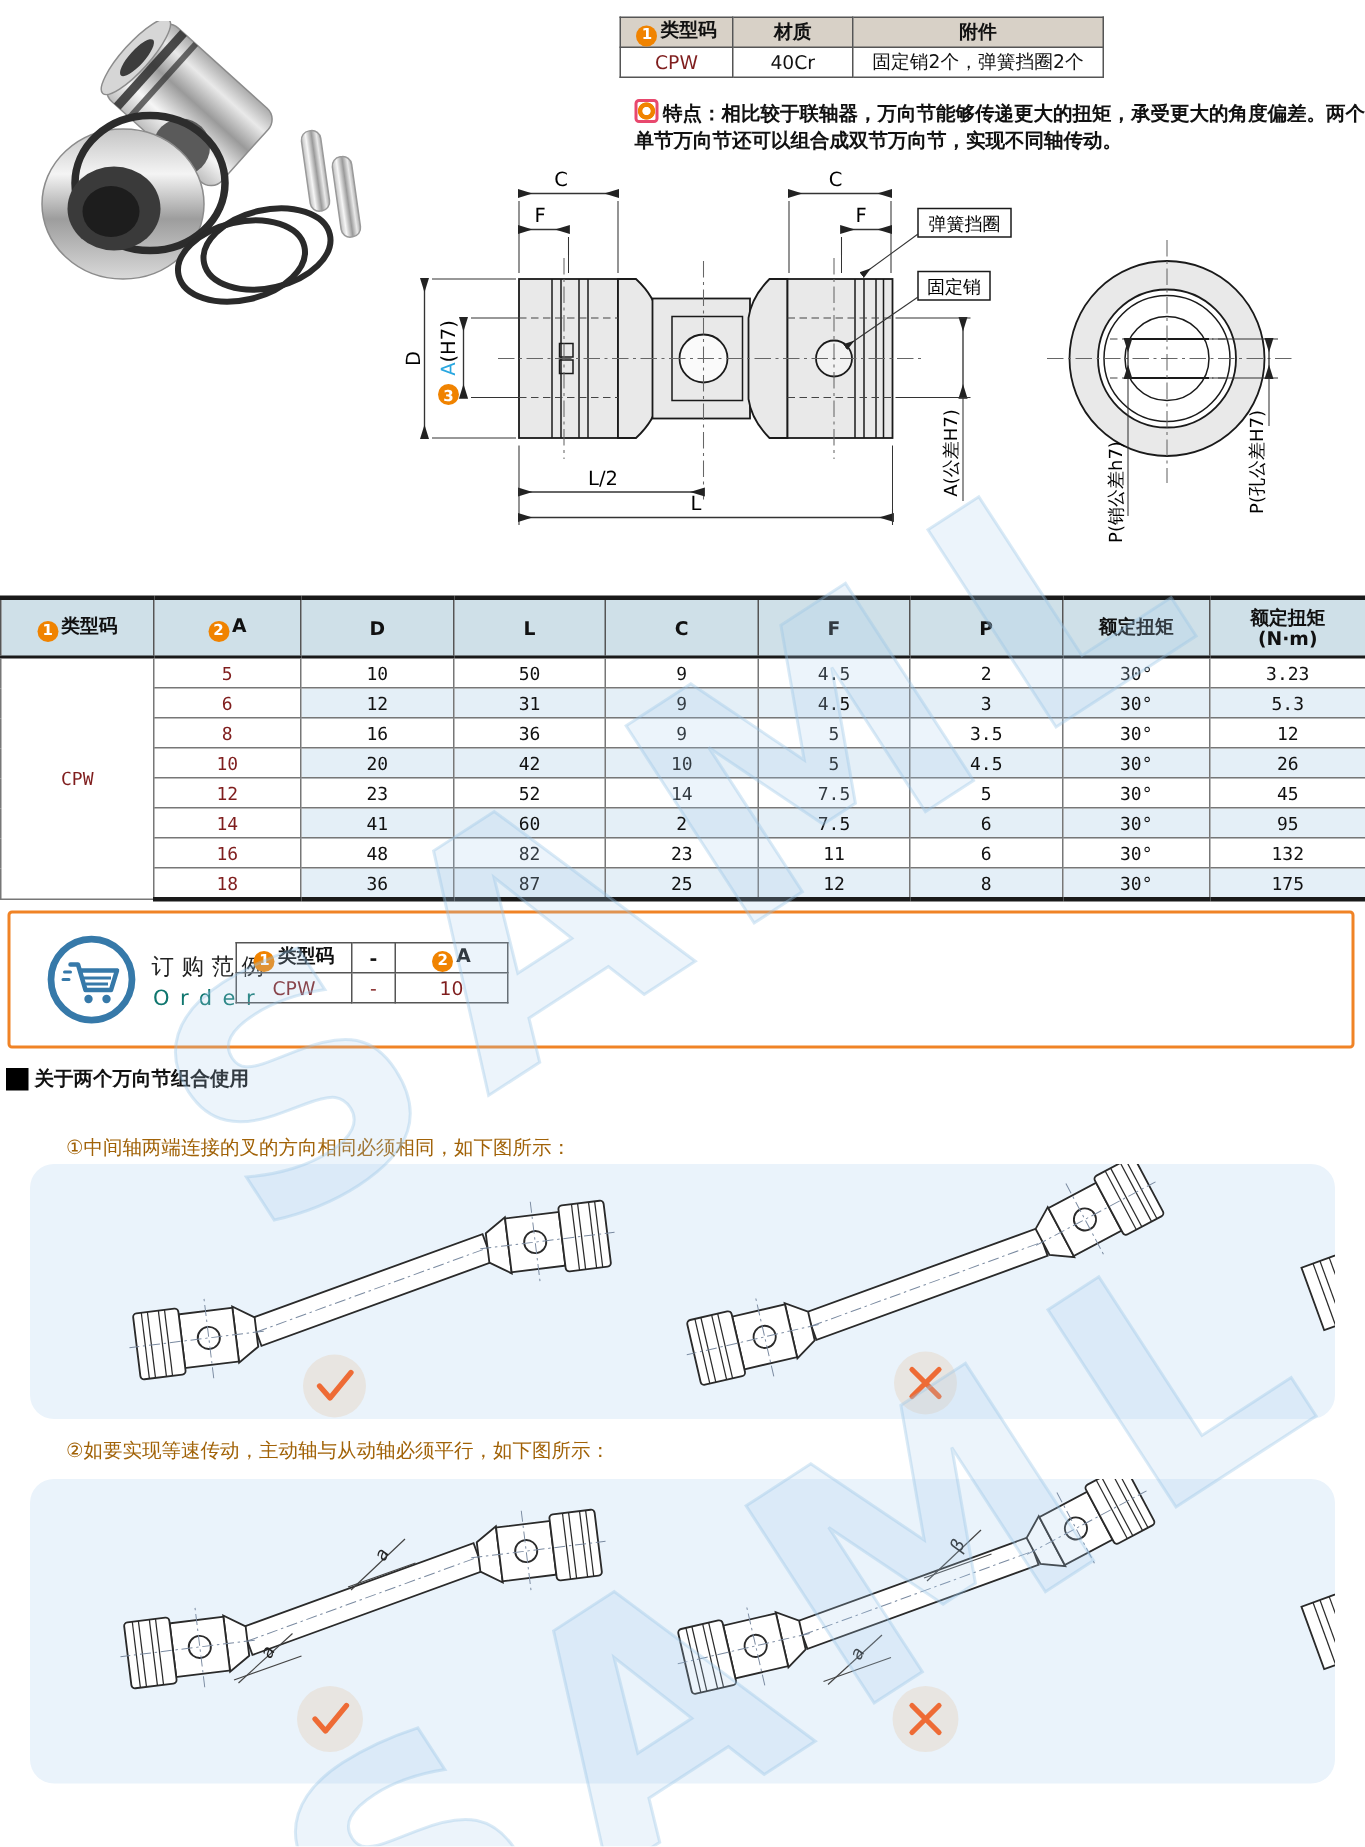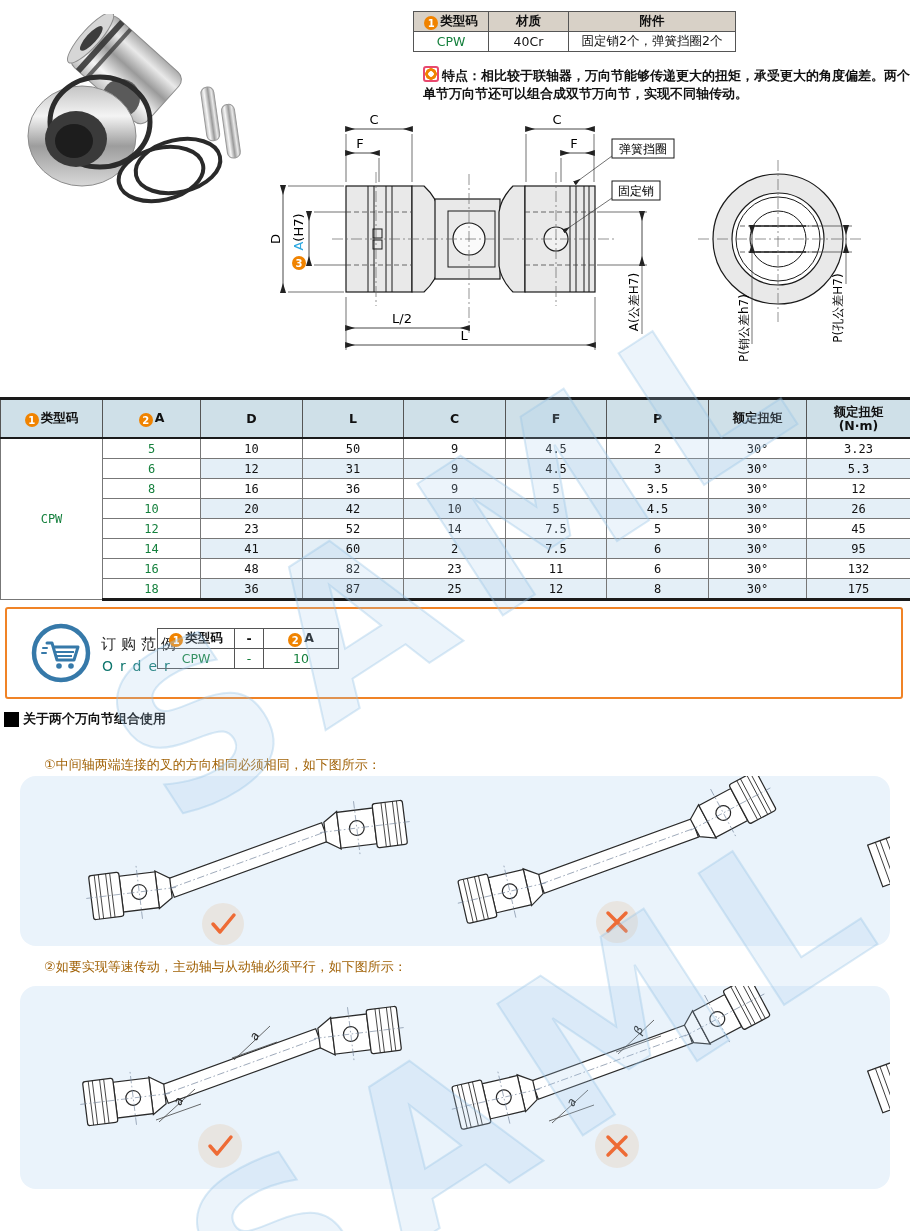--- a/index.html
+++ b/index.html
@@ -6,21 +6,21 @@
   .page{position:relative;width:910px;height:1231px;background:#fff;overflow:hidden;
         font-family:"DejaVu Sans","Liberation Sans",sans-serif;color:#111;}
   
   .marker{display:inline-flex;align-items:center;justify-content:center;
           width:14px;height:14px;border-radius:50%;background:#F08300;color:#fff;
           font-size:10px;font-weight:bold;margin-right:2px;vertical-align:-2px;flex:none;}
   
   .info-table{position:absolute;left:413px;top:11px;border-collapse:collapse;font-size:12.5px;}
   .info-table th,.info-table td{border:1px solid #555;text-align:center;height:19px;padding:0 4px;}
   .info-table th{background:#D8D1C7;font-weight:bold;}
-  .bv{color:#15803d;}
+  .bv{color:#7f1d1d;}
   
   .features{position:absolute;left:411px;top:54px;width:496px;font-size:13px;
             font-weight:bold;line-height:18px;}
   .feat-icon{display:inline-block;width:12px;height:12px;border:2px solid #E8486E;border-radius:3px;
              background:radial-gradient(circle at 50% 50%, #fff 2.5px, #F08300 3px 5.5px, #fff 6px);
              vertical-align:-2px;margin-right:3px;}
   
   .main-table{position:absolute;left:0;top:397px;border-collapse:collapse;width:910px;
               font-size:12.5px;table-layout:fixed;}
   .main-table th{background:#CFE0E8;border:1px solid #555;border-top:3px solid #1a1a1a;

